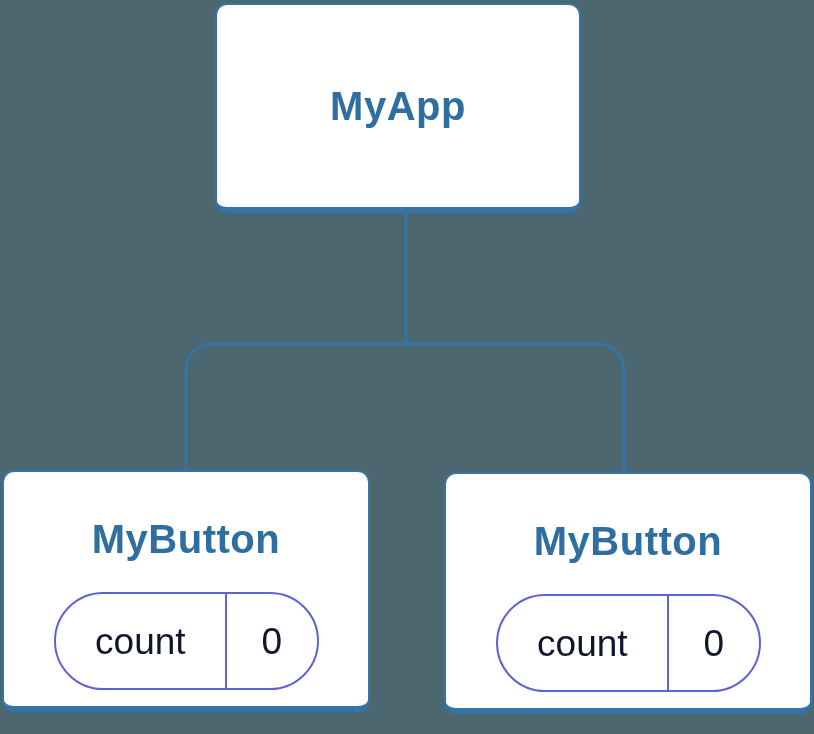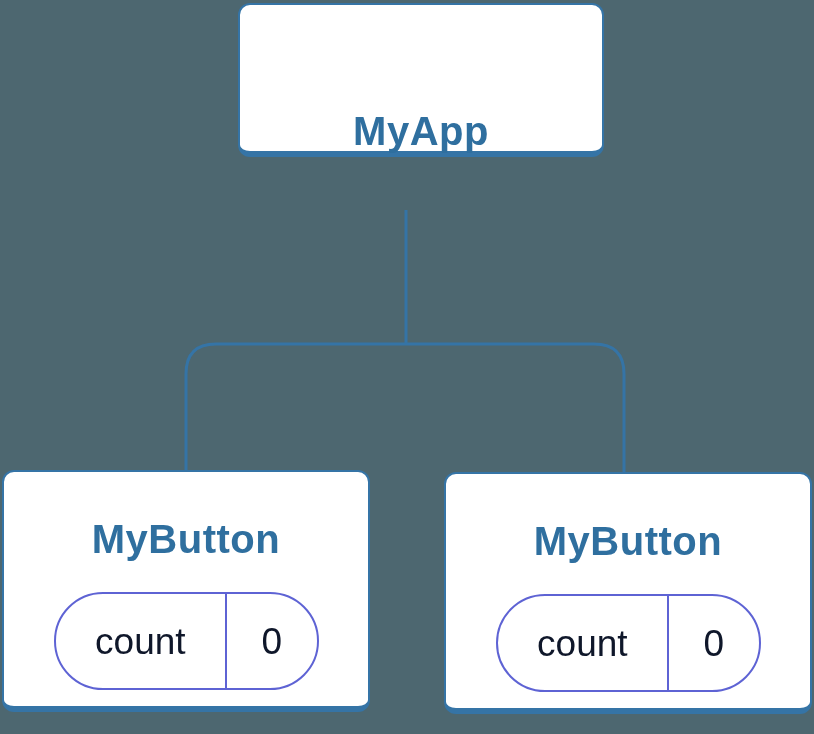--- a/index.html
+++ b/index.html
@@ -25,23 +25,23 @@
     background: #FFFFFF;
     border: 2.5px solid #3574A6;
     border-bottom-width: 6px;
     border-radius: 12px;
     box-sizing: border-box;
     display: flex;
     flex-direction: column;
     align-items: center;
   }
   .node-root {
-    left: 238px; top: 3px;
-    width: 366px; height: 154px;
-    justify-content: flex-end;
+    left: 215px; top: 3px;
+    width: 366px; height: 210px;
+    justify-content: center;
   }
   .node-title {
     color: #2F6F9F;
     font-size: 40px;
     font-weight: 600;
     letter-spacing: 0.5px;
     line-height: 1;
     white-space: nowrap;
   }
   .node-child {

